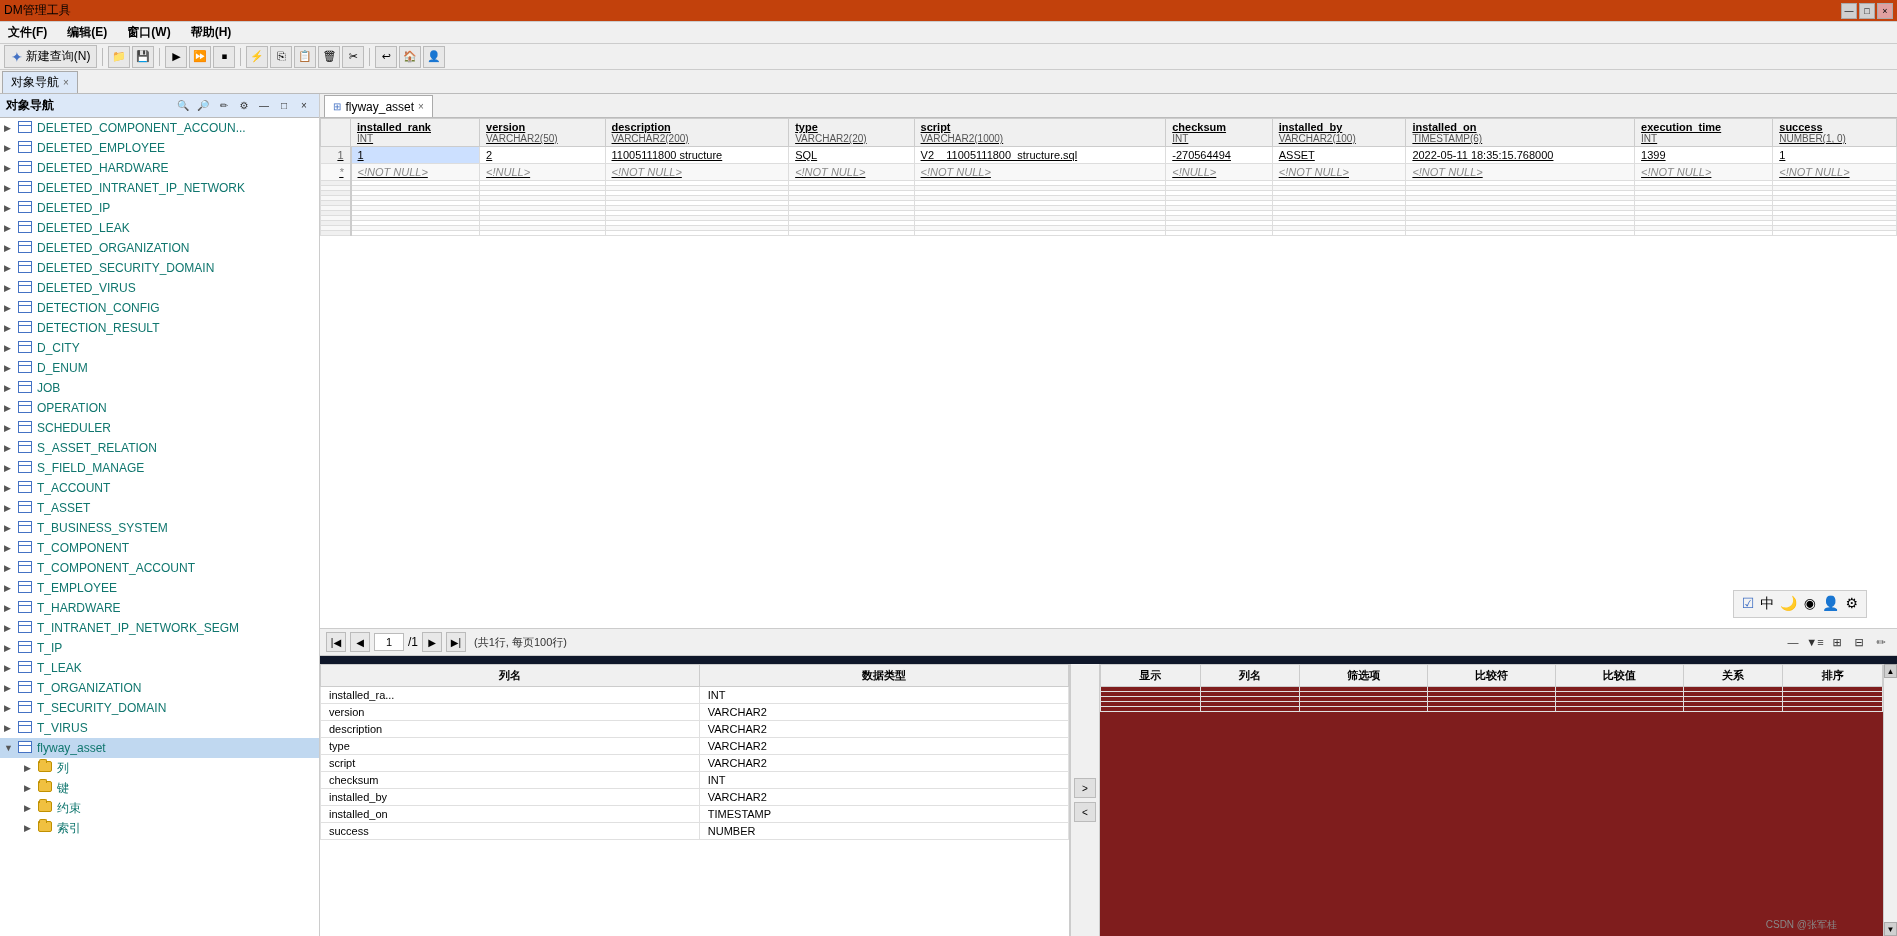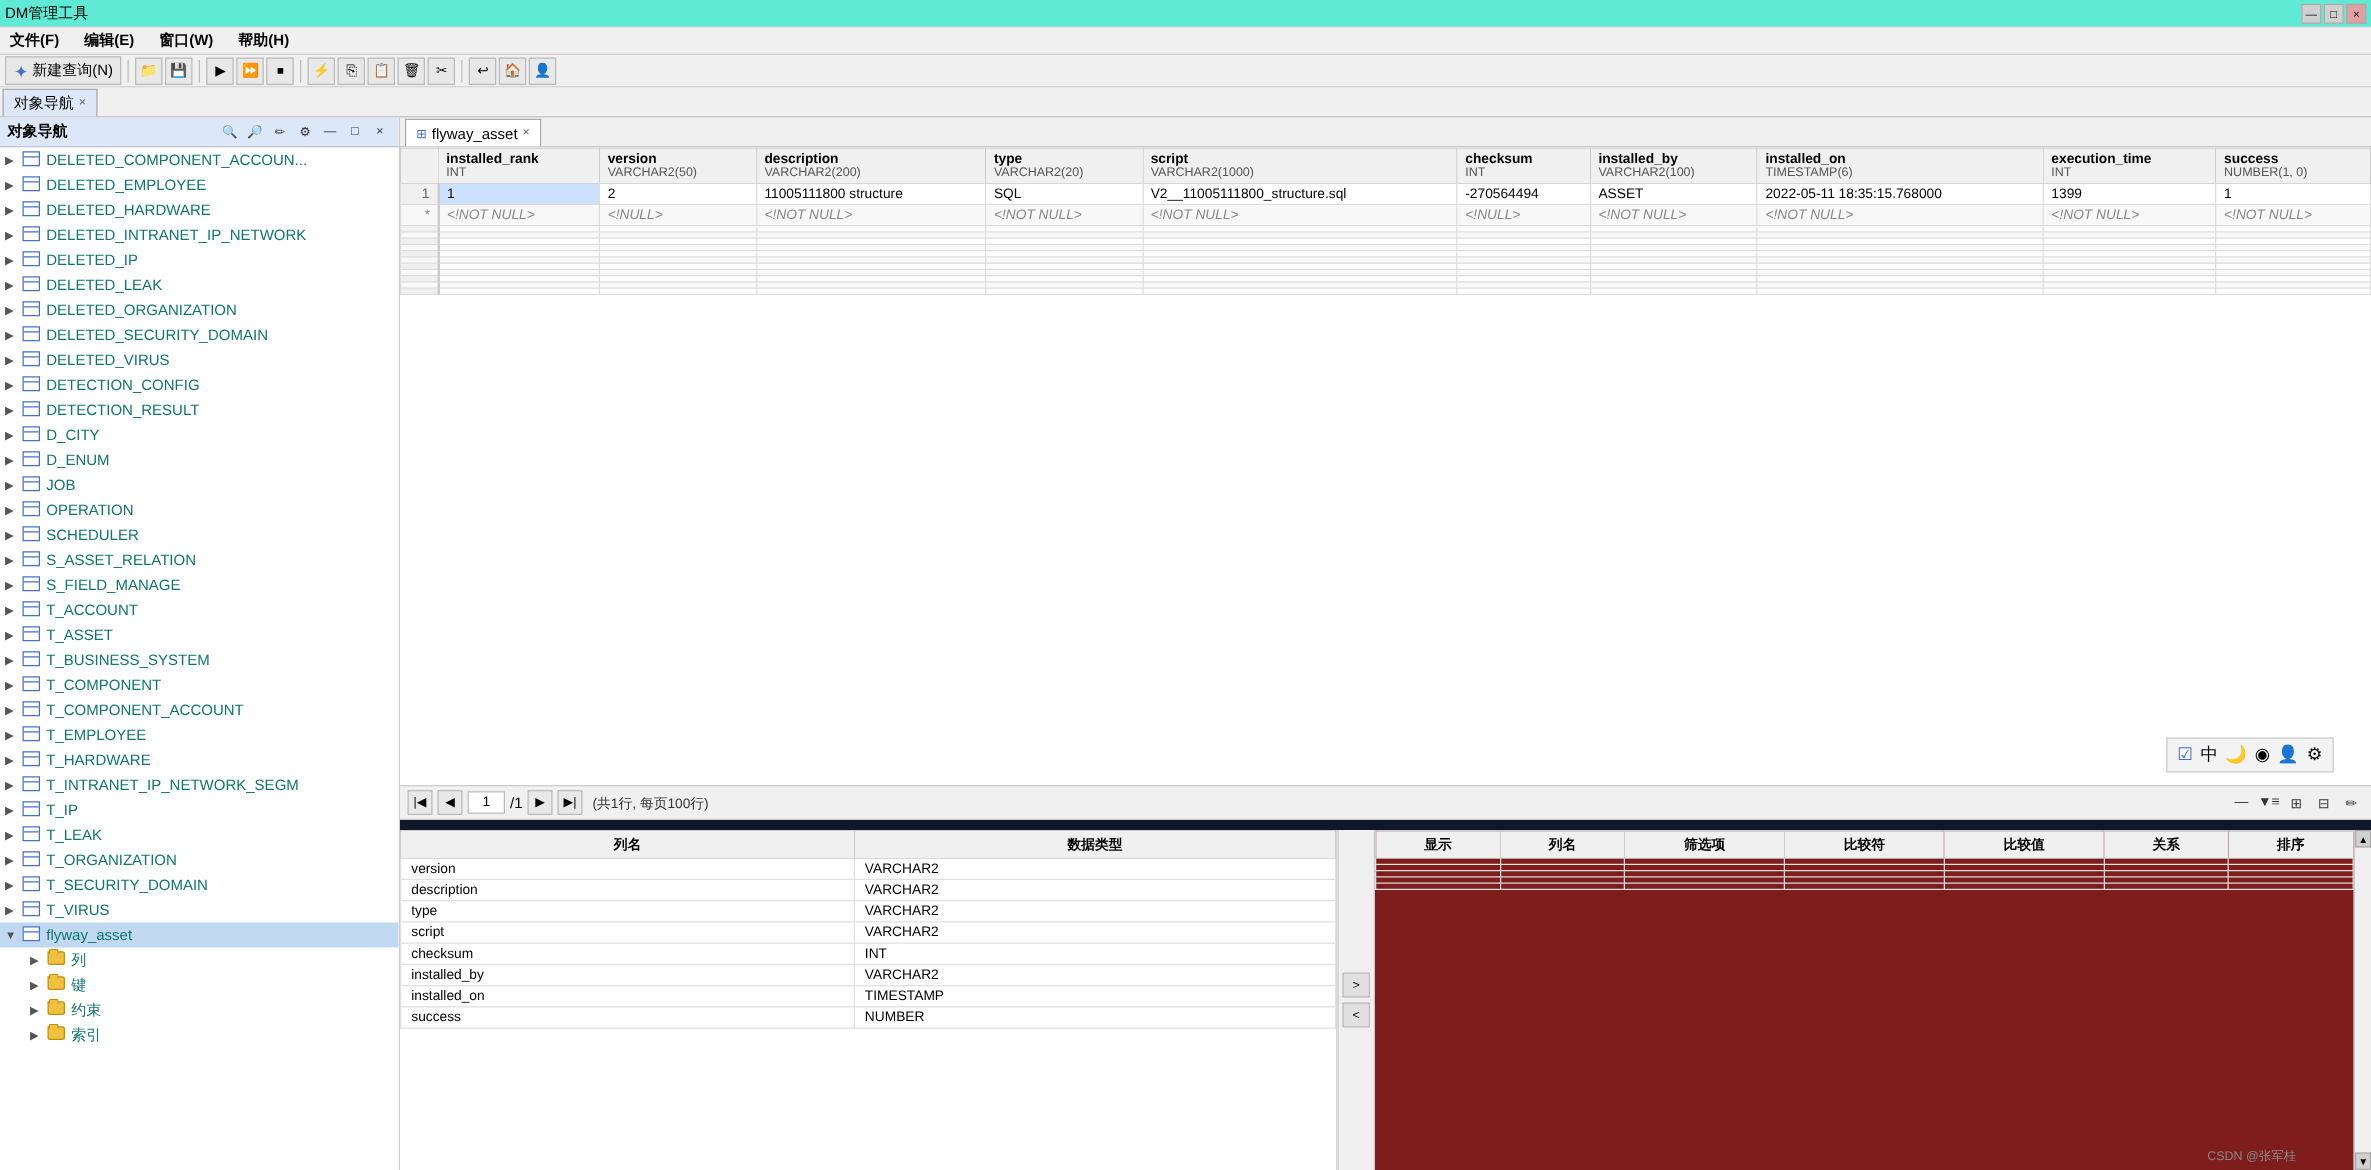--- a/index.html
+++ b/index.html
@@ -1,19 +1,19 @@
 <!DOCTYPE html>
 <html><head>
   <meta charset="utf-8">
   <style>
     * { margin: 0; padding: 0; box-sizing: border-box; }
     body { font-family: "Microsoft YaHei", "SimSun", Arial, sans-serif; font-size: 12px; background: #f0f0f0; color: #000; width: 1897px; height: 936px; overflow: hidden; }
     
     
-    .title-bar { background: #5eead4; height: 22px; display: flex; align-items: center; justify-content: space-between; padding: 0 4px; border-bottom: 1px solid #ccc; }
+    .title-bar { background: #c2410c; height: 22px; display: flex; align-items: center; justify-content: space-between; padding: 0 4px; border-bottom: 1px solid #ccc; }
     .title-bar-left { font-size: 12px; color: #000; }
     .title-bar-right { display: flex; gap: 2px; }
     .title-btn { width: 16px; height: 16px; background: #d0d0d0; border: 1px solid #aaa; font-size: 9px; display: flex; align-items: center; justify-content: center; cursor: pointer; }
     
     
     .menu-bar { background: #f0f0f0; height: 22px; display: flex; align-items: center; padding: 0 4px; border-bottom: 1px solid #ccc; gap: 12px; font-weight: bold; }
     .menu-item { font-size: 12px; cursor: pointer; padding: 2px 4px; }
     
     
     .toolbar { background: #f0f0f0; height: 26px; display: flex; align-items: center; padding: 0 4px; border-bottom: 1px solid #ccc; gap: 2px; }
@@ -49,21 +49,21 @@
     
     
     .content-area { flex: 1; display: flex; flex-direction: column; overflow: hidden; background: #f0f0f0; }
     
     
     .query-tabs { height: 24px; display: flex; align-items: flex-end; background: #f0f0f0; border-bottom: 1px solid #bbb; padding-left: 4px; }
     .query-tab { background: #d8e8f4; border: 1px solid #aaa; border-bottom: none; padding: 2px 8px; font-size: 12px; cursor: pointer; display: flex; align-items: center; gap: 4px; height: 22px; }
     .query-tab.active { background: #fff; }
     
     
-    .table-area { flex: 1; overflow: auto; background: #fff; }
+    .table-area { flex: 1; overflow: auto; background: #fff; text-decoration: underline; }
     .data-table { border-collapse: collapse; width: 100%; min-width: 1200px; }
     .data-table th { background: #f0f0f0; border: 1px solid #ccc; padding: 2px 6px; font-size: 11px; font-weight: normal; text-align: left; position: sticky; top: 0; white-space: nowrap; }
     .data-table th .col-name { font-weight: bold; color: #000; }
     .data-table th .col-type { color: #555; font-size: 10px; }
     .data-table td { border: 1px solid #ddd; padding: 2px 6px; font-size: 11px; white-space: nowrap; }
     .data-table tr:nth-child(even) td { background: #f8f8f8; }
     .data-table td.row-num { background: #f0f0f0; color: #666; text-align: right; width: 30px; border-right: 2px solid #ccc; }
     .data-table tr.new-row td { color: #888; font-style: italic; }
     .highlight-cell { background: #cce0ff !important; }
     
@@ -614,20 +614,24 @@
       <div class="bottom-left">
         <table class="col-panel-table">
           <thead>
             <tr>
               <th>列名</th>
               <th>数据类型</th>
             </tr>
           </thead>
           <tbody>
             <tr>
+                <td>installed_ra...</td>
+                <td>INT</td>
+              </tr>
+            <tr>
                 <td>version</td>
                 <td>VARCHAR2</td>
               </tr>
             <tr>
                 <td>description</td>
                 <td>VARCHAR2</td>
               </tr>
             <tr>
                 <td>type</td>
                 <td>VARCHAR2</td>

